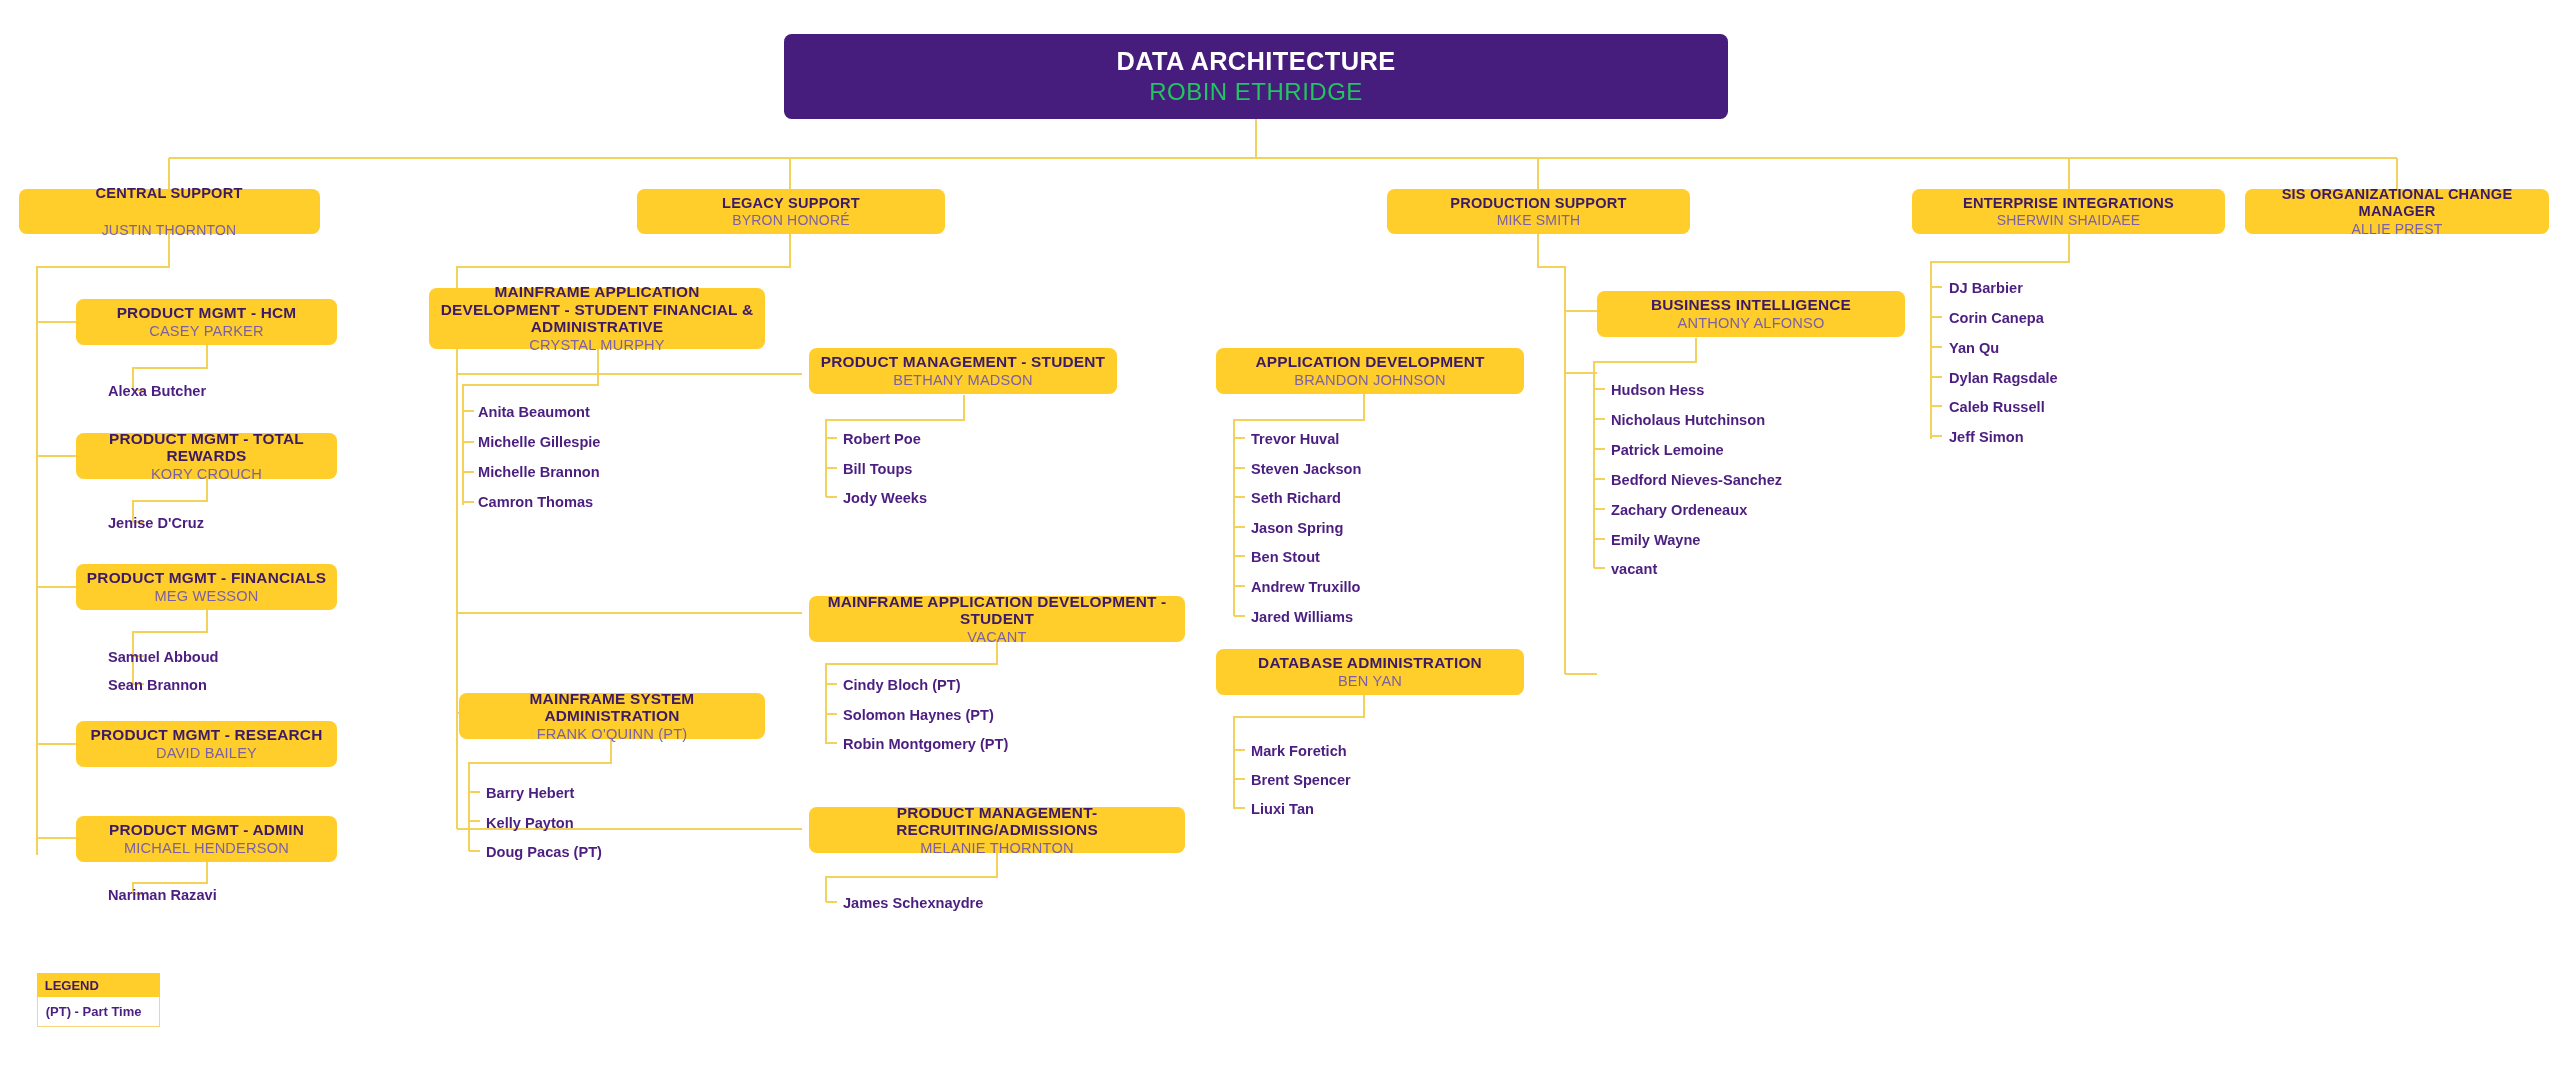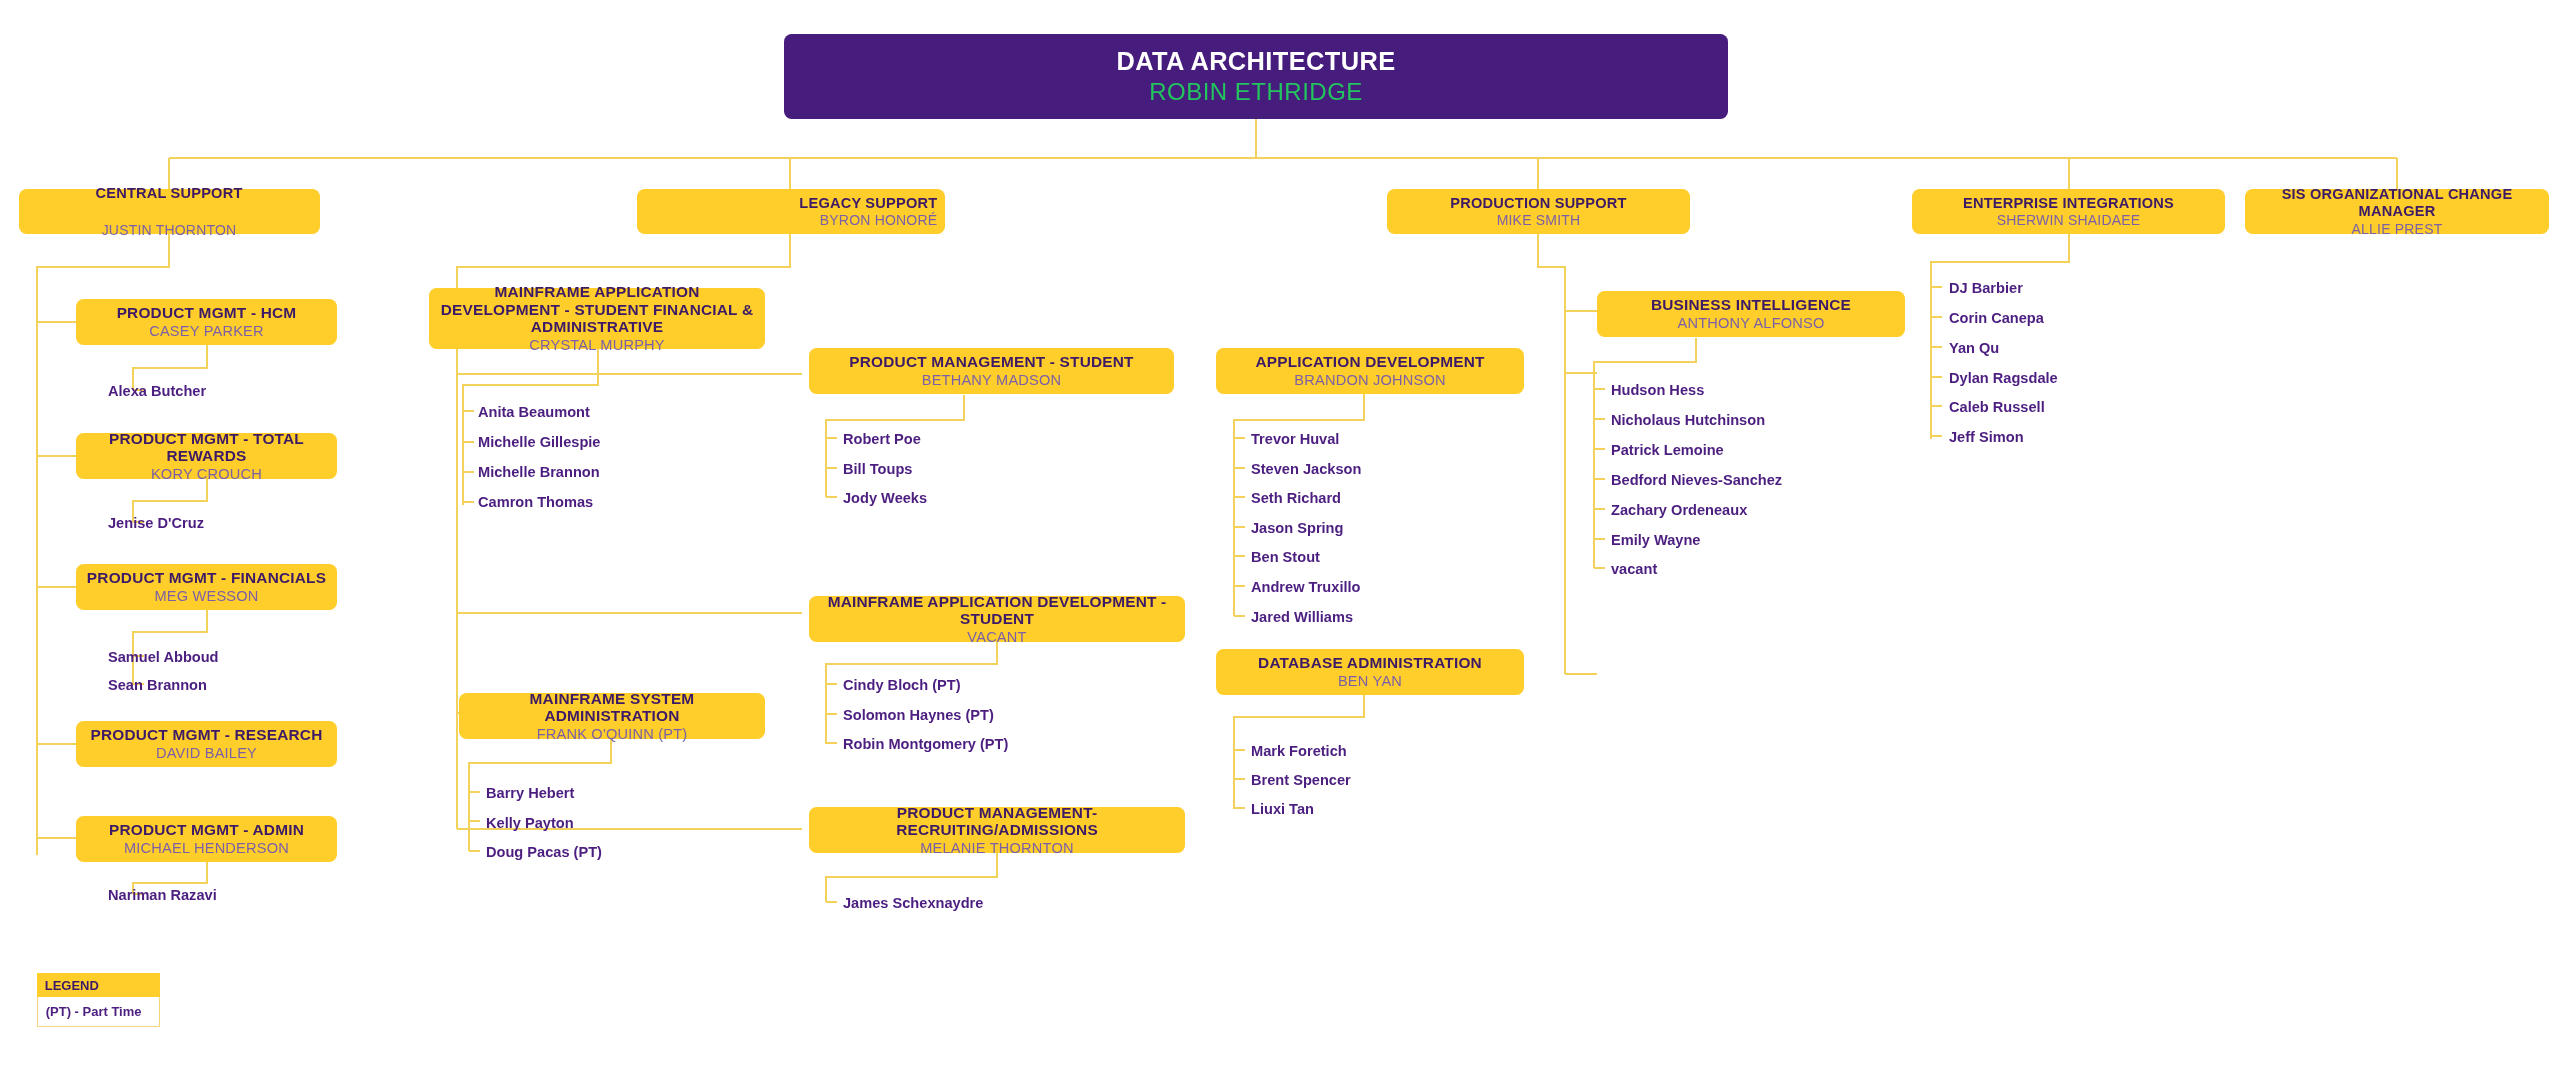--- a/index.html
+++ b/index.html
@@ -190,21 +190,21 @@
   <div class="node" id="root">
     <div class="title">DATA ARCHITECTURE</div>
     <div class="person">ROBIN ETHRIDGE</div>
   </div>
 
   <div class="node lvl1" style="left:18.5px;top:189px;width:301px;height:45px;gap:19px;">
     <div class="title">CENTRAL SUPPORT</div>
     <div class="person">JUSTIN THORNTON</div>
   </div>
 
-  <div class="node lvl1" style="left:637px;top:189px;width:308px;height:45px;align-items:flex-end;">
+  <div class="node lvl1" style="left:637px;top:189px;width:308px;height:45px;">
     <div class="title">LEGACY SUPPORT</div>
     <div class="person">BYRON HONORÉ</div>
   </div>
 
   <div class="node lvl1" style="left:1387px;top:189px;width:303px;height:45px;">
     <div class="title">PRODUCTION SUPPORT</div>
     <div class="person">MIKE SMITH</div>
   </div>
 
   <div class="node lvl1" style="left:1912px;top:189px;width:313px;height:45px;">
@@ -257,21 +257,21 @@
   <div class="leaf" style="left:478px;top:495px;">Camron Thomas</div>
 
   <div class="node lvl2" style="left:459px;top:693px;width:306px;height:46px;">
     <div class="title">MAINFRAME SYSTEM ADMINISTRATION</div>
     <div class="person">FRANK O'QUINN (PT)</div>
   </div>
   <div class="leaf" style="left:486px;top:786px;">Barry Hebert</div>
   <div class="leaf" style="left:486px;top:816px;">Kelly Payton</div>
   <div class="leaf" style="left:486px;top:845px;">Doug Pacas (PT)</div>
 
-  <div class="node lvl2" style="left:809px;top:348px;width:365px;height:46px;">
+  <div class="node lvl2" style="left:809px;top:348px;width:308px;height:46px;">
     <div class="title">PRODUCT MANAGEMENT - STUDENT</div>
     <div class="person">BETHANY MADSON</div>
   </div>
   <div class="leaf" style="left:843px;top:432px;">Robert Poe</div>
   <div class="leaf" style="left:843px;top:462px;">Bill Toups</div>
   <div class="leaf" style="left:843px;top:491px;">Jody Weeks</div>
 
   <div class="node lvl2" style="left:809px;top:596px;width:376px;height:46px;">
     <div class="title">MAINFRAME APPLICATION DEVELOPMENT - STUDENT</div>
     <div class="person">VACANT</div>

